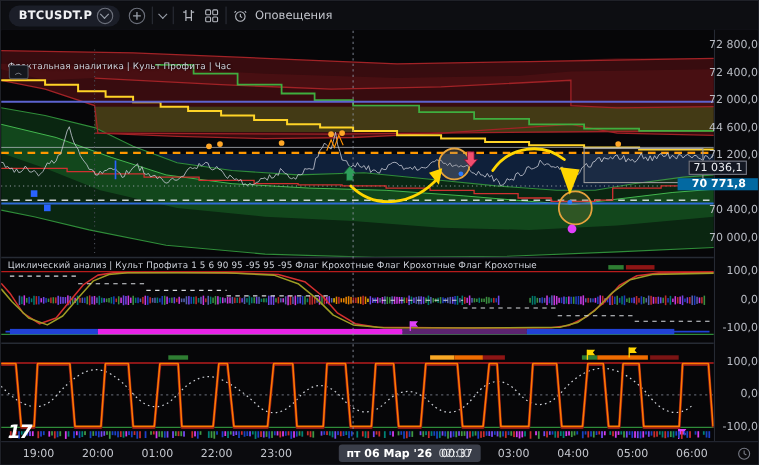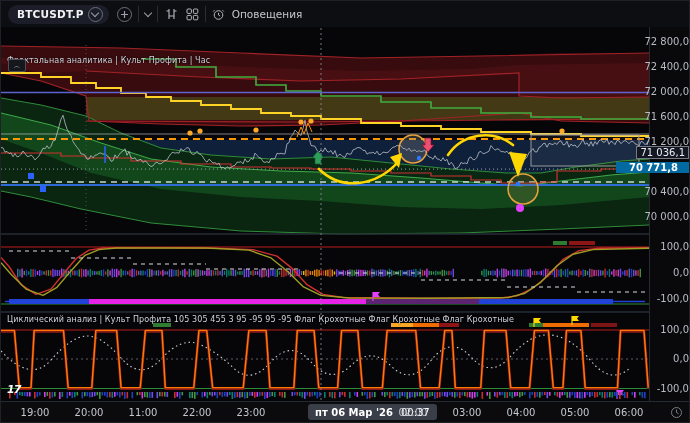--- a/index.html
+++ b/index.html
@@ -23,27 +23,27 @@
   .tb-label{color:#c4c7ce;font-size:10.5px;white-space:nowrap;}
   .tb-ic{display:flex;align-items:center;justify-content:center;flex:none;}
   
   #chart{position:absolute;left:0;top:26px;width:648px;height:374px;background:#060608;}
   #cv{position:absolute;left:0;top:0;}
   .legend-row{position:absolute;left:6px;font-size:8px;color:#cfd3dc;white-space:nowrap;
               text-shadow:0 0 2px #000;letter-spacing:.1px;}
   #collapse-box{position:absolute;left:7px;top:32px;width:16px;height:11px;background:#15171d;
                 border:1px solid #4a4e57;border-radius:2px;color:#aeb2bb;font-size:7px;
                 display:flex;align-items:center;justify-content:center;line-height:0;}
-  #watermark17{position:absolute;left:6px;top:356px;font-size:11px;font-weight:800;
+  #watermark17{position:absolute;left:6px;top:356px;font-size:17px;font-weight:800;
                font-style:italic;color:#fff;letter-spacing:-1px;}
   
   #paxis{position:absolute;left:648px;top:26px;width:42px;height:374px;background:#09090c;
          border-left:1px solid #262a33;font-size:10px;color:#b9bcc4;}
   .ptick{position:absolute;right:3px;white-space:nowrap;}
-  #xhair-label{position:absolute;right:3px;padding:0 3px;border:1px solid #787b86;background:#131722;
+  #xhair-label{position:absolute;right:13px;padding:0 3px;border:1px solid #787b86;background:#131722;
                color:#eceef2;font-size:10px;white-space:nowrap;}
   #last-label{position:absolute;right:1px;padding:0 13px;background:#0369a1;color:#fff;
               font-weight:bold;font-size:10px;white-space:nowrap;}
   
   #taxis{position:absolute;left:0;top:400px;width:690px;height:23px;background:#0b0b0e;
          border-top:1px solid #262a33;font-size:10px;color:#c4c7ce;}
   .ttick{position:absolute;top:5px;transform:translateX(-50%);margin-left:11px;}
   #tbox{position:absolute;top:2px;background:#3a3e49;border-radius:3px;height:16px;
         display:flex;align-items:center;gap:8px;padding:0 7px;color:#fff;font-size:10px;}
   #tbox .d{font-weight:bold;}
@@ -675,31 +675,31 @@
         <rect x="625.5" y="365" width="1.6" height="6.068386107683182" fill="#d32f2f" opacity="0.95"></rect>
         <rect x="630.5" y="365" width="1.6" height="3.1546452827751637" fill="#1848c8" opacity="0.95"></rect>
         <rect x="633" y="365" width="1.6" height="5.727098655886948" fill="#e040fb" opacity="0.95"></rect>
         <rect x="638" y="365" width="1.6" height="3.2739892760291696" fill="#00897b" opacity="0.95"></rect>
         <rect x="640.5" y="365" width="1.6" height="5.7666096817702055" fill="#1848c8" opacity="0.95"></rect>
         <rect x="643" y="365" width="1.6" height="6.148640885017812" fill="#2142d6" opacity="0.95"></rect>
         <line x1="320" x2="320" y1="1" y2="373" stroke="#8d93a1" stroke-width="1" stroke-dasharray="2,3" opacity="0.8"></line>
       </svg>
     <div class="legend-row" style="top:29px">Фрактальная аналитика | Культ Профита | Час</div>
     <div id="collapse-box">︿</div>
-    <div class="legend-row" style="top:288px">Циклический анализ | Культ Профита 105 305 455 3 95 -95 95 -95 Флаг Крохотные Флаг Крохотные Флаг Крохотные</div>
+    <div class="legend-row" style="top:210px">Циклический анализ | Культ Профита 1 5 6 90 95 -95 95 -95 Флаг Крохотные Флаг Крохотные Флаг Крохотные</div>
     <div id="watermark17">17</div>
   </div>
 
   <div id="paxis">
     <div id="xhair-label" style="top: 118.544px;">71 036,1</div>
     <div id="last-label" style="top: 135.062px;">70 771,8</div>
   <span class="ptick" style="top: 9.3px;">72 800,0</span>
       <span class="ptick" style="top: 34.3px;">72 400,0</span>
       <span class="ptick" style="top: 59.3px;">72 000,0</span>
-      <span class="ptick" style="top: 84.3px;">71 600,0</span>
+      <span class="ptick" style="top: 84.3px;">44 600,0</span>
       <span class="ptick" style="top: 109.3px;">71 200,0</span>
       <span class="ptick" style="top: 159.3px;">70 400,0</span>
       <span class="ptick" style="top: 184.3px;">70 000,0</span>
       <span class="ptick" style="top: 214px;">100,0</span>
       <span class="ptick" style="top: 240px;">0,0</span>
       <span class="ptick" style="top: 266px;">-100,0</span>
       <span class="ptick" style="top: 297px;">100,0</span>
       <span class="ptick" style="top: 326px;">0,0</span>
       <span class="ptick" style="top: 356px;">-100,0</span>
     </div>
@@ -710,21 +710,21 @@
       <span>00:37</span>
     </div>
     <span id="taxis-clock">
       <svg width="13" height="13" viewBox="0 0 13 13">
           <circle cx="6.5" cy="6.5" r="5" stroke="#787b86" fill="none"></circle>
           <path d="M6.5 3.5v3l2 1.2" stroke="#787b86" fill="none"></path>
         </svg>
     </span>
   <span class="ttick" style="left: 23px;">19:00</span>
       <span class="ttick" style="left: 77px;">20:00</span>
-      <span class="ttick" style="left: 131px;">11:00</span>
+      <span class="ttick" style="left: 131px;">01:00</span>
       <span class="ttick" style="left: 185px;">22:00</span>
       <span class="ttick" style="left: 239px;">23:00</span>
       <span class="ttick" style="left: 401px;">02:00</span>
       <span class="ttick" style="left: 455px;">03:00</span>
       <span class="ttick" style="left: 509px;">04:00</span>
       <span class="ttick" style="left: 563px;">05:00</span>
       <span class="ttick" style="left: 617px;">06:00</span>
     </div>
 </div>
 

